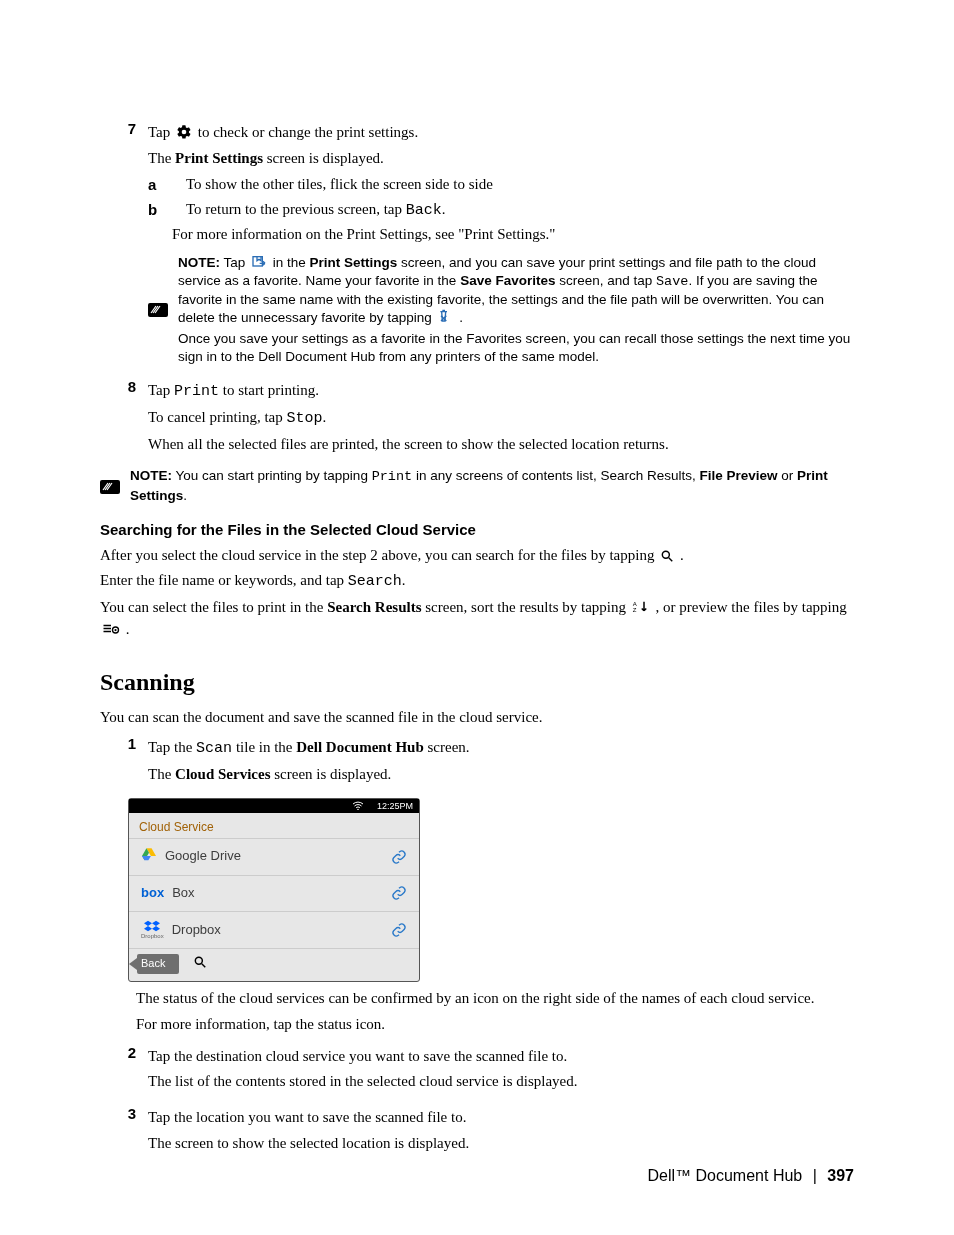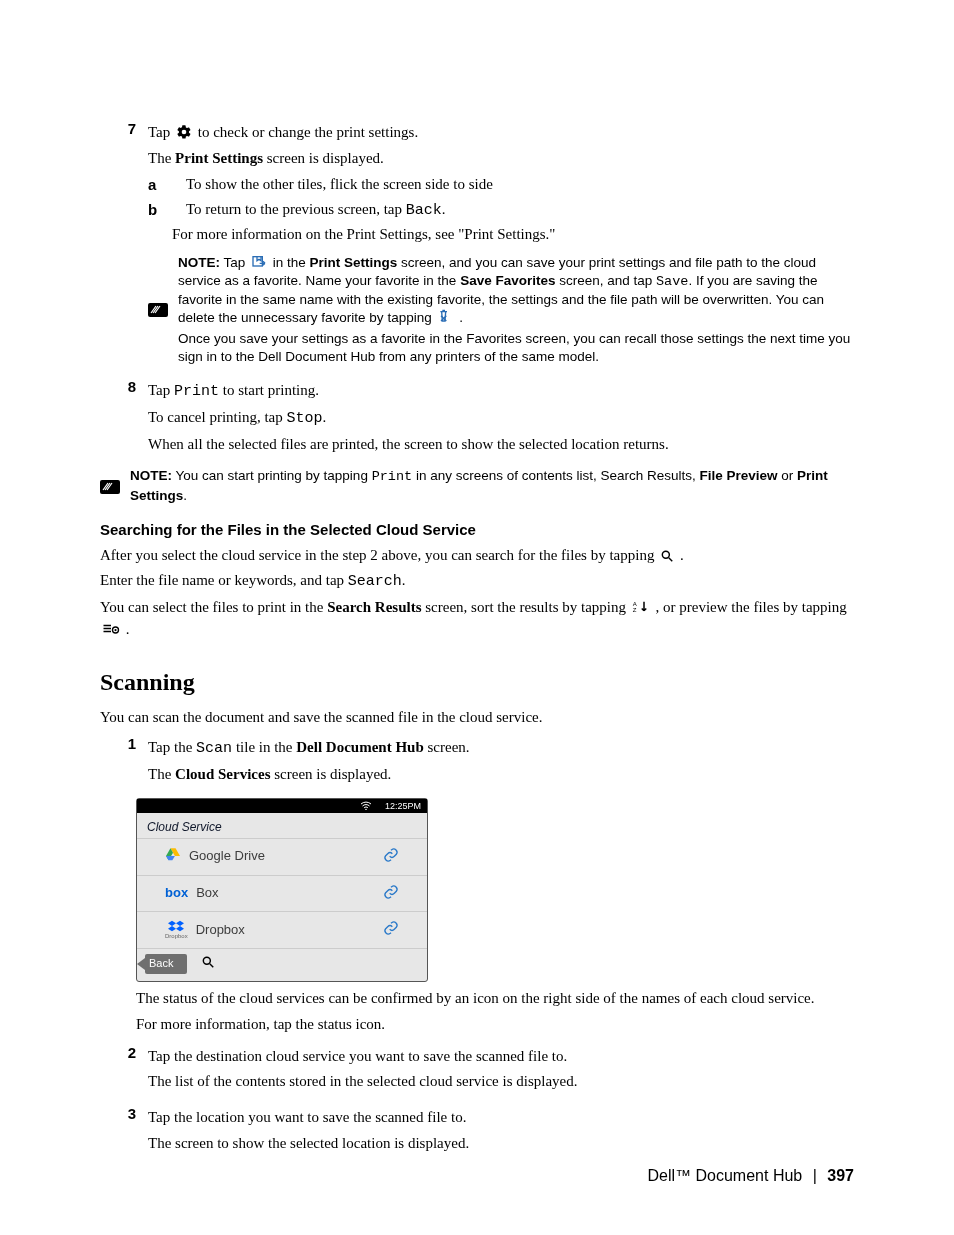--- a/index.html
+++ b/index.html
@@ -72,40 +72,40 @@
     font-family: Arial, Helvetica, sans-serif;
     font-size: 16px;
   }
   .footer .sep { padding: 0 6px; }
 
   
   .device {
     width: 290px;
     border: 1px solid #555;
     border-radius: 3px;
-    margin: 8px 0 6px 36px;
+    margin: 8px 0 6px 28px;
     background: #e7e7e7;
     font-family: Arial, Helvetica, sans-serif;
   }
   .device .status {
     height: 14px;
     background: #000;
     color: #fff;
     font-size: 9px;
     text-align: right;
     padding: 0 6px;
     line-height: 14px;
   }
   .device .status .wifi { margin-right: 10px; }
   .device .title {
-    font-size: 12px; color: #0f172a; padding: 6px 10px 2px; font-style: italic;
+    font-size: 12px; color: #a16207; padding: 6px 10px 2px;
   }
   .device .srv {
-    display: flex; justify-content: space-between;
-    padding: 8px 28px; border-top: 1px solid #ccc;
+    display: flex; align-items: center; justify-content: space-between;
+    padding: 8px 12px; border-top: 1px solid #ccc;
   }
   .device .srv:first-of-type { border-top: 1px solid #ccc; }
   .device .left { display: flex; align-items: center; gap: 8px; font-size: 13px; color: #3d3d3d; }
   .device .footer-bar {
     display: flex; align-items: center; gap: 14px;
     padding: 4px 8px 6px; border-top: 1px solid #ccc;
   }
   .device .back-btn {
     display: flex; align-items: center;
     background: #6f6f6f; color: #fff; font-size: 11px;

